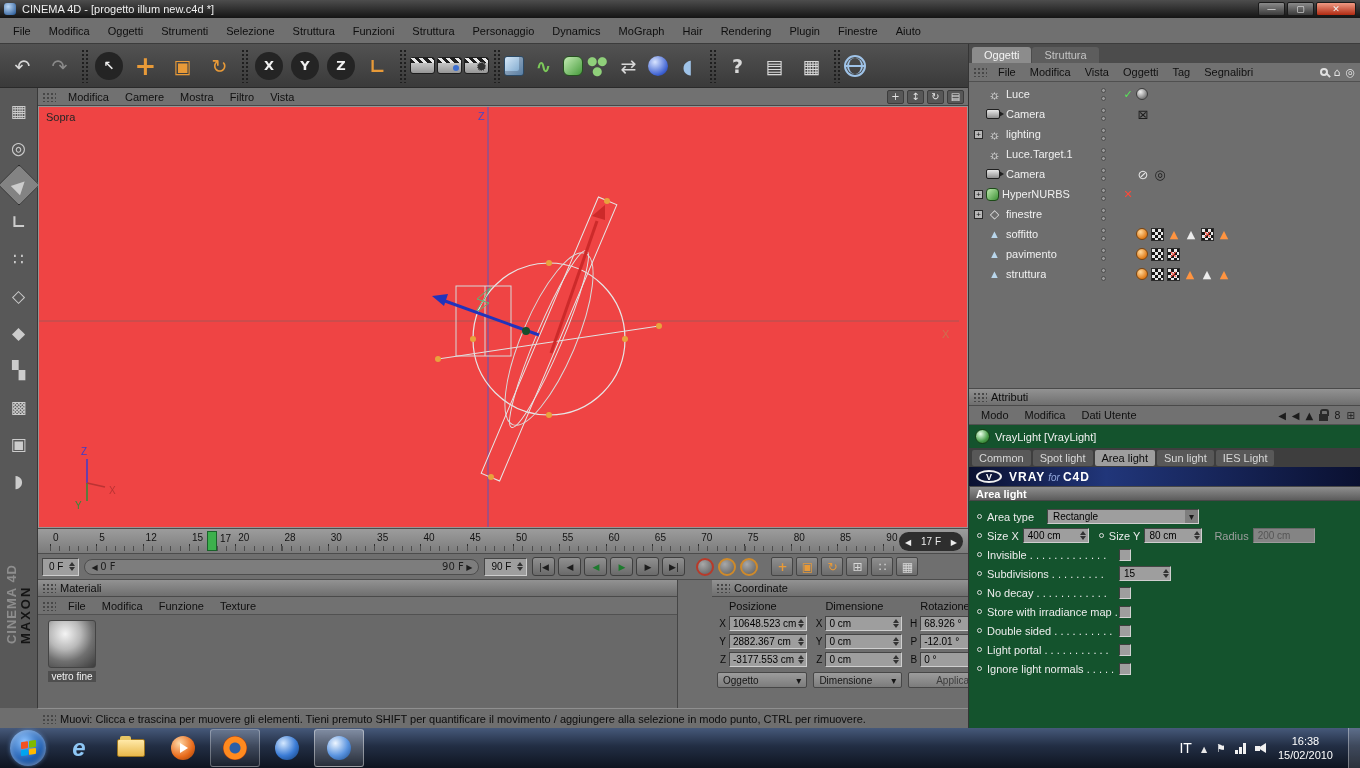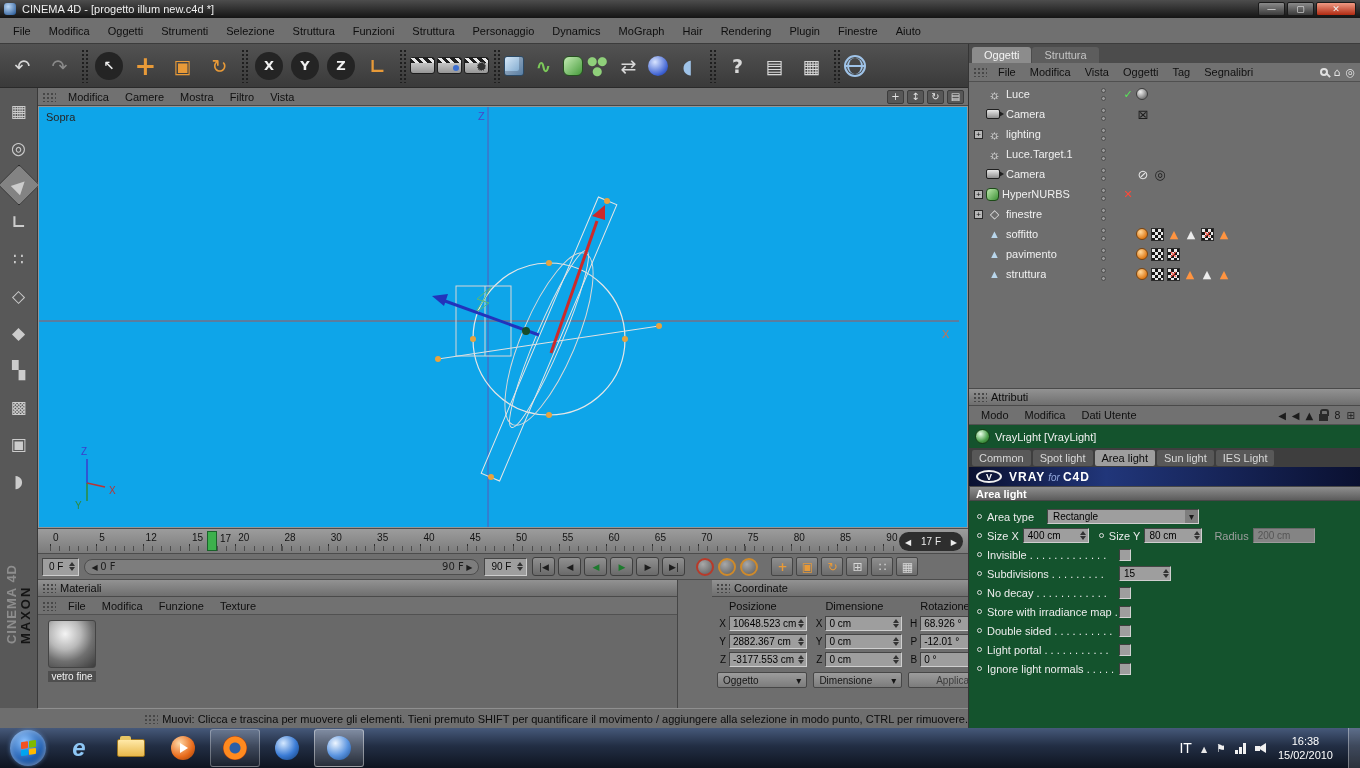--- a/index.html
+++ b/index.html
@@ -47,21 +47,21 @@
 #maxon .rot{transform:rotate(-90deg);white-space:nowrap;display:flex;flex-direction:column;line-height:14px;text-align:left;}
 #maxon .l1{font-weight:bold;color:#141414;font-size:13px;letter-spacing:2px;}
 #maxon .l2{font-weight:bold;color:#8e8e8e;font-size:13px;letter-spacing:1px;}
 
 #vpmenubar{position:absolute;left:38px;top:88px;width:930px;height:18px;background:#717171;border-bottom:1px solid #474747;display:flex;align-items:center;padding-left:4px;}
 .grip{width:14px;height:10px;flex:none;background:radial-gradient(#474747 1px,transparent 1.2px);background-size:4px 4px;margin-right:4px;}
 #vpmenubar .mi{padding:2px 8px;color:#101010;}
 #vpmenubar .spacer{flex:1;}
 .vp-nav{display:flex;gap:3px;padding-right:4px;}
 .vp-nav .nv{width:17px;height:14px;display:flex;align-items:center;justify-content:center;font-size:10px;color:#e4e4e4;background:#575757;border-radius:2px;border:1px solid #3c3c3c;}
-#viewport{position:absolute;left:38px;top:106px;width:930px;height:422px;background:#0ea5e9;border:1px solid #959595;overflow:hidden;}
+#viewport{position:absolute;left:38px;top:106px;width:930px;height:422px;background:#ef4444;border:1px solid #959595;overflow:hidden;}
 #viewport .viewlabel{position:absolute;left:7px;top:4px;color:#262626;z-index:2;}
 
 #ruler{position:absolute;left:38px;top:528px;width:930px;height:26px;background:linear-gradient(#9c9c9c,#7b7b7b);border-top:1px solid #4c4c4c;border-bottom:1px solid #4c4c4c;}
 #ticks{position:absolute;left:12px;top:0;height:100%;display:flex;}
 .tick{flex:0 0 46.3px;position:relative;padding:3px 0 0 3px;font-size:10px;color:#141414;}
 .tick::before{content:"";position:absolute;left:0;bottom:2px;width:1px;height:7px;background:#2e2e2e;}
 #minorticks{position:absolute;left:12px;bottom:2px;width:845px;height:5px;background:repeating-linear-gradient(90deg,#4e4e4e 0 1px,transparent 1px 9.26px);}
 #marker{position:absolute;left:169px;top:2px;bottom:2px;width:10px;background:#3db04c;border:1px solid #1a632a;}
 #markerlabel{position:absolute;left:182px;top:4px;font-size:10px;color:#101010;}
 #curframe{position:absolute;right:5px;top:3px;width:64px;height:19px;background:#2e2e2e;border-radius:10px;color:#ececec;display:flex;align-items:center;justify-content:space-between;padding:0 6px;font-size:10px;}
@@ -95,21 +95,21 @@
 .ccol{flex:1;display:flex;flex-direction:column;gap:2px;}
 .chead{color:#0c0c0c;padding:1px 0 1px 12px;}
 .crow{display:flex;align-items:center;gap:3px;height:16px;}
 .clabel{width:9px;text-align:right;color:#0c0c0c;font-size:10px;}
 .cfield{flex:1;height:15px;background:#9e9e9e;border:1px solid;border-color:#454545 #cfcfcf #cfcfcf #454545;display:flex;align-items:center;justify-content:space-between;padding:0 1px 0 3px;font-size:10px;color:#000;white-space:nowrap;overflow:hidden;}
 .cfooter{margin-top:3px;}
 .ddl{height:16px;background:linear-gradient(#9c9c9c,#7c7c7c);border:1px solid #474747;border-radius:2px;display:flex;align-items:center;justify-content:space-between;padding:0 5px;color:#141414;font-size:10px;}
 .ddlarr::before{content:"▾";}
 .btnlike{justify-content:center;color:#3c3c3c;}
 
-#statusbar{position:absolute;left:38px;top:708px;width:930px;height:20px;background:#6e6e6e;border-top:1px solid #8f8f8f;display:flex;align-items:center;padding-left:4px;color:#0c0c0c;white-space:nowrap;overflow:hidden;justify-content:flex-end;}
+#statusbar{position:absolute;left:38px;top:708px;width:930px;height:20px;background:#6e6e6e;border-top:1px solid #8f8f8f;display:flex;align-items:center;padding-left:4px;color:#0c0c0c;white-space:nowrap;overflow:hidden;}
 
 #rightpanel{position:absolute;left:968px;top:44px;width:392px;height:684px;background:#6e6e6e;border-left:1px solid #353535;}
 #omtabs{height:19px;background:#4c4c4c;display:flex;align-items:flex-end;gap:1px;padding-left:3px;}
 .omtab{padding:2px 12px;border-radius:3px 3px 0 0;background:#8c8c8c;color:#f4f4f4;}
 .omtab.inactive{background:#5d5d5d;color:#c4c4c4;}
 #ommenu{height:19px;background:#717171;border-bottom:1px solid #505050;display:flex;align-items:center;padding-left:4px;}
 #ommenu .mi{padding:2px 7px;color:#101010;}
 #ommenu .spacer{flex:1;}
 .om-hicons{display:flex;gap:5px;align-items:center;padding-right:5px;}
 .ico-search{width:8px;height:8px;border:2px solid #e0e0e0;border-radius:50%;position:relative;}

